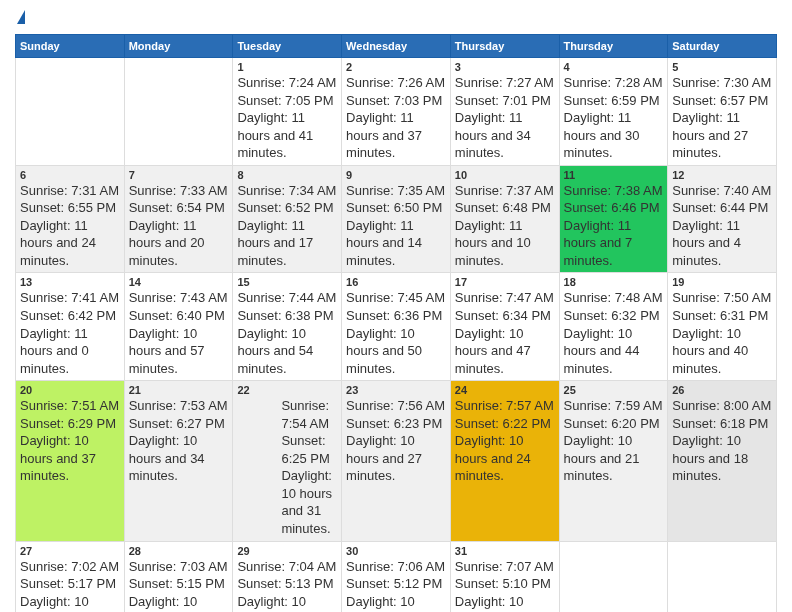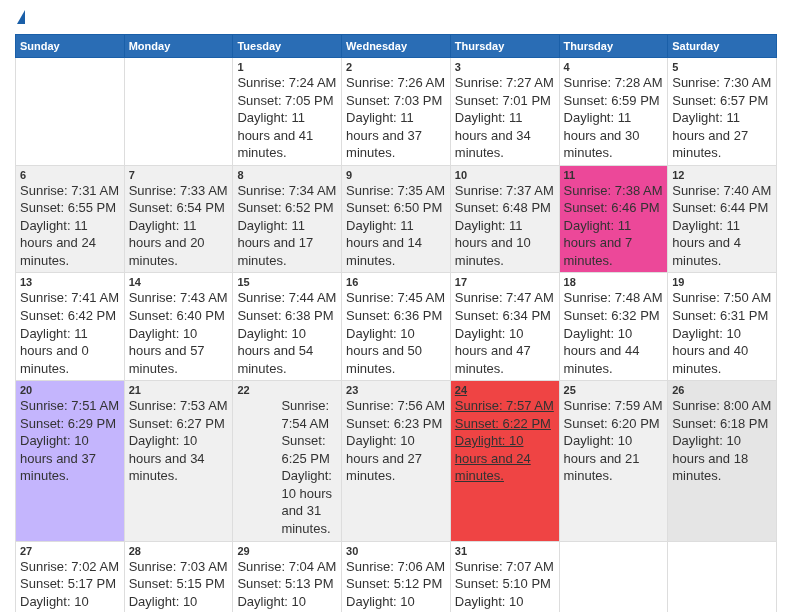--- a/index.html
+++ b/index.html
@@ -196,21 +196,21 @@
             <div class="cell-text" style="white-space: pre-line;">Sunrise: 7:35 AM
 Sunset: 6:50 PM
 Daylight: 11 hours and 14 minutes.</div>
           </td>
           <td style="background: rgb(240, 240, 240);">
             <span class="day-number">10</span>
             <div class="cell-text" style="white-space: pre-line;">Sunrise: 7:37 AM
 Sunset: 6:48 PM
 Daylight: 11 hours and 10 minutes.</div>
           </td>
-          <td style="background: #ec4899;">
+          <td style="background: #22c55e;">
             <span class="day-number">11</span>
             <div class="cell-text" style="white-space: pre-line;">Sunrise: 7:38 AM
 Sunset: 6:46 PM
 Daylight: 11 hours and 7 minutes.</div>
           </td>
           <td style="background: rgb(240, 240, 240);">
             <span class="day-number">12</span>
             <div class="cell-text" style="white-space: pre-line;">Sunrise: 7:40 AM
 Sunset: 6:44 PM
 Daylight: 11 hours and 4 minutes.</div>
@@ -254,21 +254,21 @@
 Daylight: 10 hours and 44 minutes.</div>
           </td>
           <td>
             <span class="day-number">19</span>
             <div class="cell-text" style="white-space: pre-line;">Sunrise: 7:50 AM
 Sunset: 6:31 PM
 Daylight: 10 hours and 40 minutes.</div>
           </td>
         </tr>
         <tr>
-          <td style="background: #c4b5fd; margin-top: 20px;">
+          <td style="background: #bef264; margin-top: 20px;">
             <span class="day-number">20</span>
             <div class="cell-text" style="white-space: pre-line;">Sunrise: 7:51 AM
 Sunset: 6:29 PM
 Daylight: 10 hours and 37 minutes.</div>
           </td>
           <td style="background: rgb(240, 240, 240);">
             <span class="day-number">21</span>
             <div class="cell-text" style="white-space: pre-line;">Sunrise: 7:53 AM
 Sunset: 6:27 PM
 Daylight: 10 hours and 34 minutes.</div>
@@ -278,21 +278,21 @@
             <div class="cell-text" style="white-space: pre-line; margin-left: 44px;">Sunrise: 7:54 AM
 Sunset: 6:25 PM
 Daylight: 10 hours and 31 minutes.</div>
           </td>
           <td style="background: rgb(240, 240, 240);">
             <span class="day-number">23</span>
             <div class="cell-text" style="white-space: pre-line;">Sunrise: 7:56 AM
 Sunset: 6:23 PM
 Daylight: 10 hours and 27 minutes.</div>
           </td>
-          <td style="background: #ef4444; text-decoration: underline;">
+          <td style="background: #eab308;">
             <span class="day-number">24</span>
             <div class="cell-text" style="white-space: pre-line;">Sunrise: 7:57 AM
 Sunset: 6:22 PM
 Daylight: 10 hours and 24 minutes.</div>
           </td>
           <td style="background: rgb(240, 240, 240);">
             <span class="day-number">25</span>
             <div class="cell-text" style="white-space: pre-line;">Sunrise: 7:59 AM
 Sunset: 6:20 PM
 Daylight: 10 hours and 21 minutes.</div>

